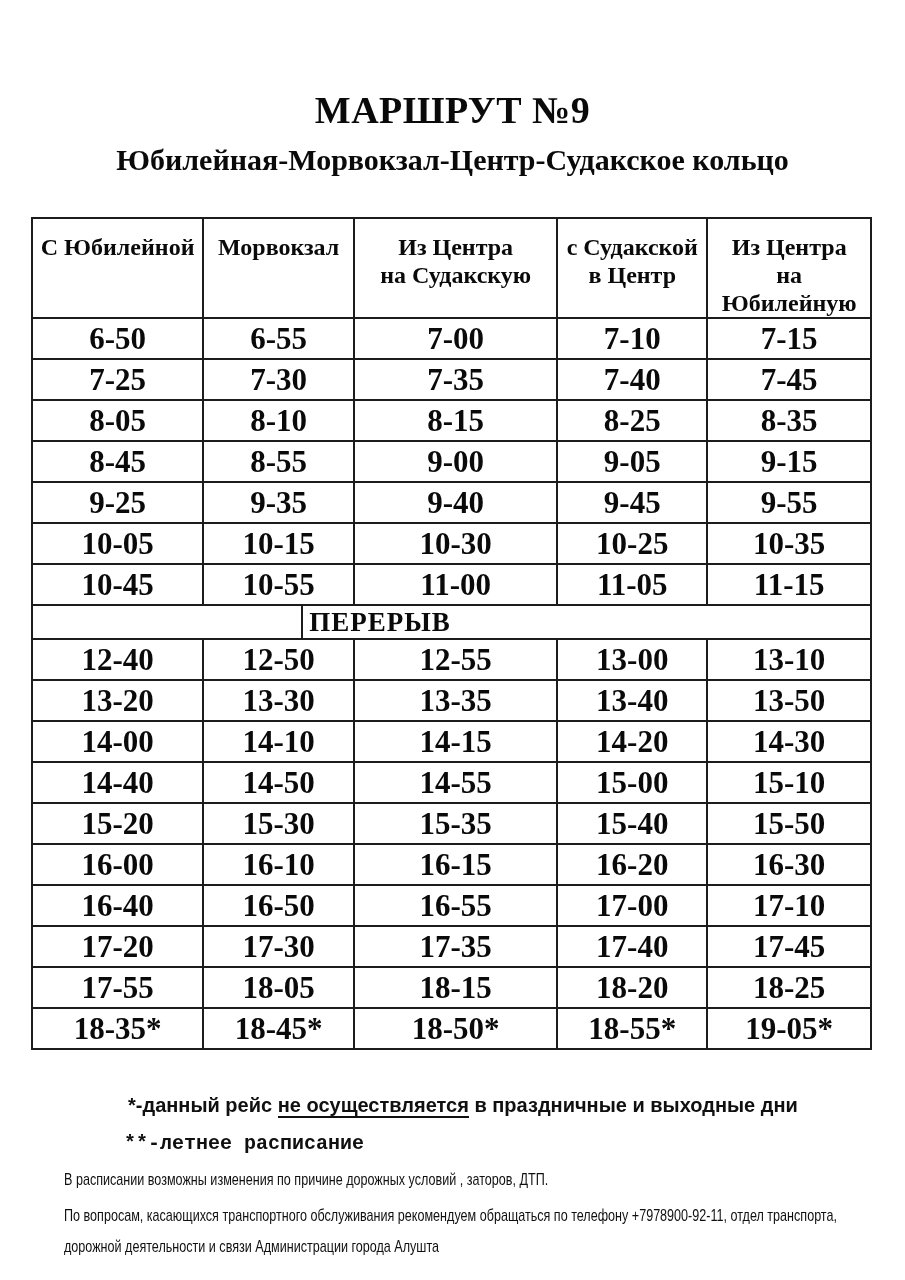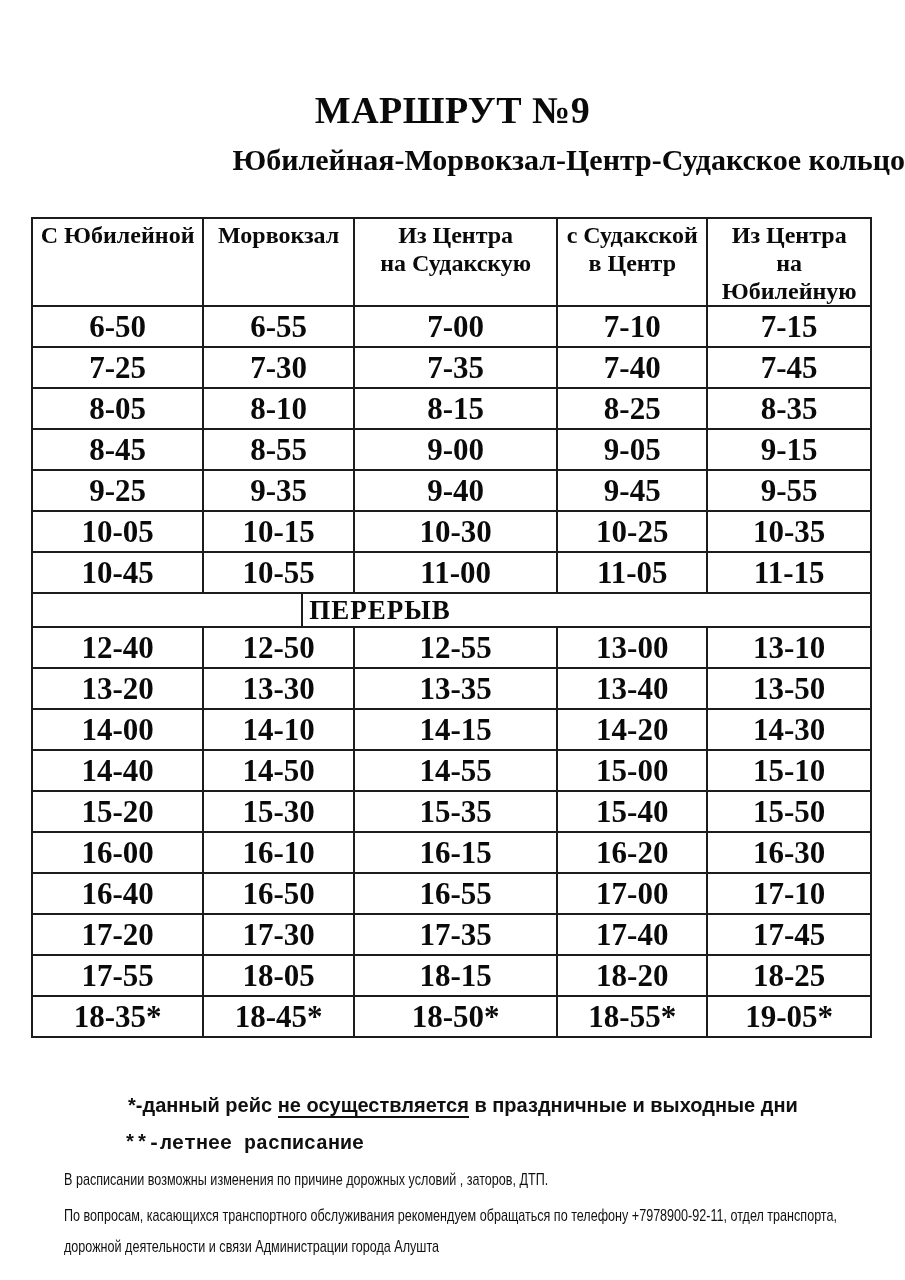--- a/index.html
+++ b/index.html
@@ -5,31 +5,31 @@
   html,body{margin:0;padding:0;background:#ffffff;}
   .page{
     position:relative;width:905px;height:1280px;background:#ffffff;
     font-family:"Liberation Serif","DejaVu Serif",serif;color:#0a0a0a;overflow:hidden;margin-top:14px;
   }
   .title{
     position:absolute;top:74px;left:0;width:100%;margin:0;text-align:center;
     font-size:38px;font-weight:bold;letter-spacing:0.5px;line-height:44px;
   }
   .subtitle{
-    position:absolute;top:128px;left:0;width:100%;margin:0;text-align:right;
+    position:absolute;top:128px;left:0;width:100%;margin:0;text-align:center;
     font-size:30px;font-weight:bold;line-height:36px;
   }
   table.schedule{
     position:absolute;left:31px;top:203px;width:841px;
     border-collapse:collapse;table-layout:fixed;
   }
   table.schedule th, table.schedule td{border:2px solid #1c1c1c;padding:0;}
   table.schedule th{
     height:58px;vertical-align:top;text-align:center;
-    font-size:24px;font-weight:bold;line-height:28px;padding-top:2px;
+    font-size:24px;font-weight:bold;line-height:28px;padding-top:14px;
   }
   table.schedule th .hline{display:block;}
   table.schedule td.time-cell{
     height:39px;text-align:center;vertical-align:middle;
     font-size:31px;font-weight:bold;
   }
   td.break-cell{position:relative;height:32px;}
   .break-divider{position:absolute;left:32%;top:0;bottom:0;width:2px;background:#1c1c1c;}
   .break-label{
     position:absolute;left:33%;top:50%;transform:translateY(-50%);

